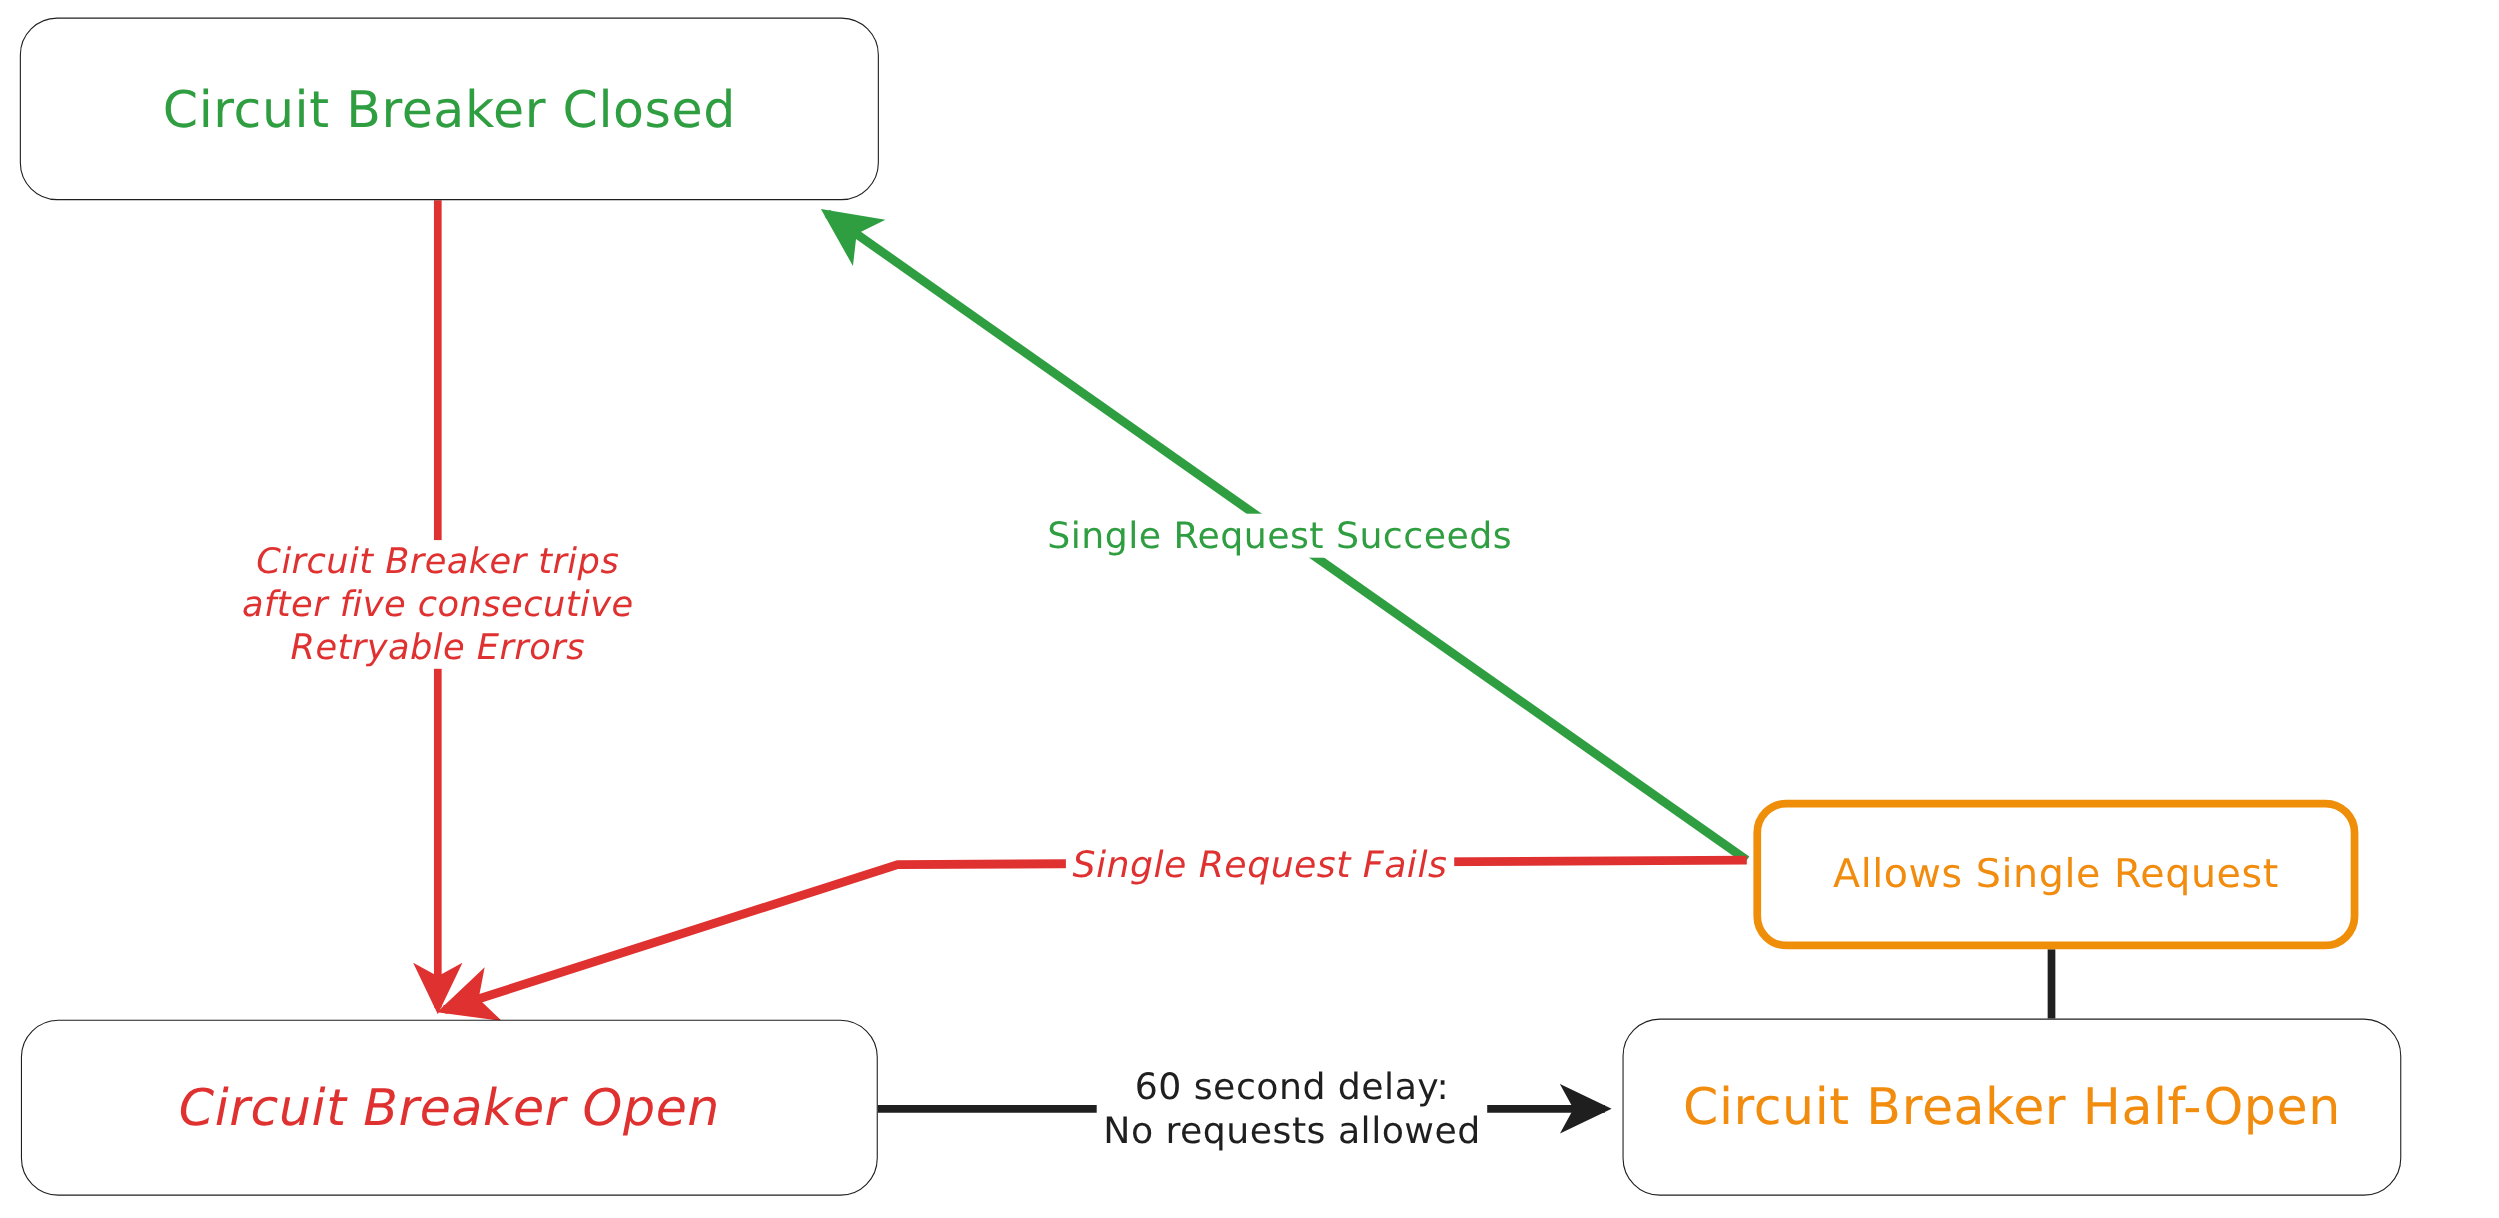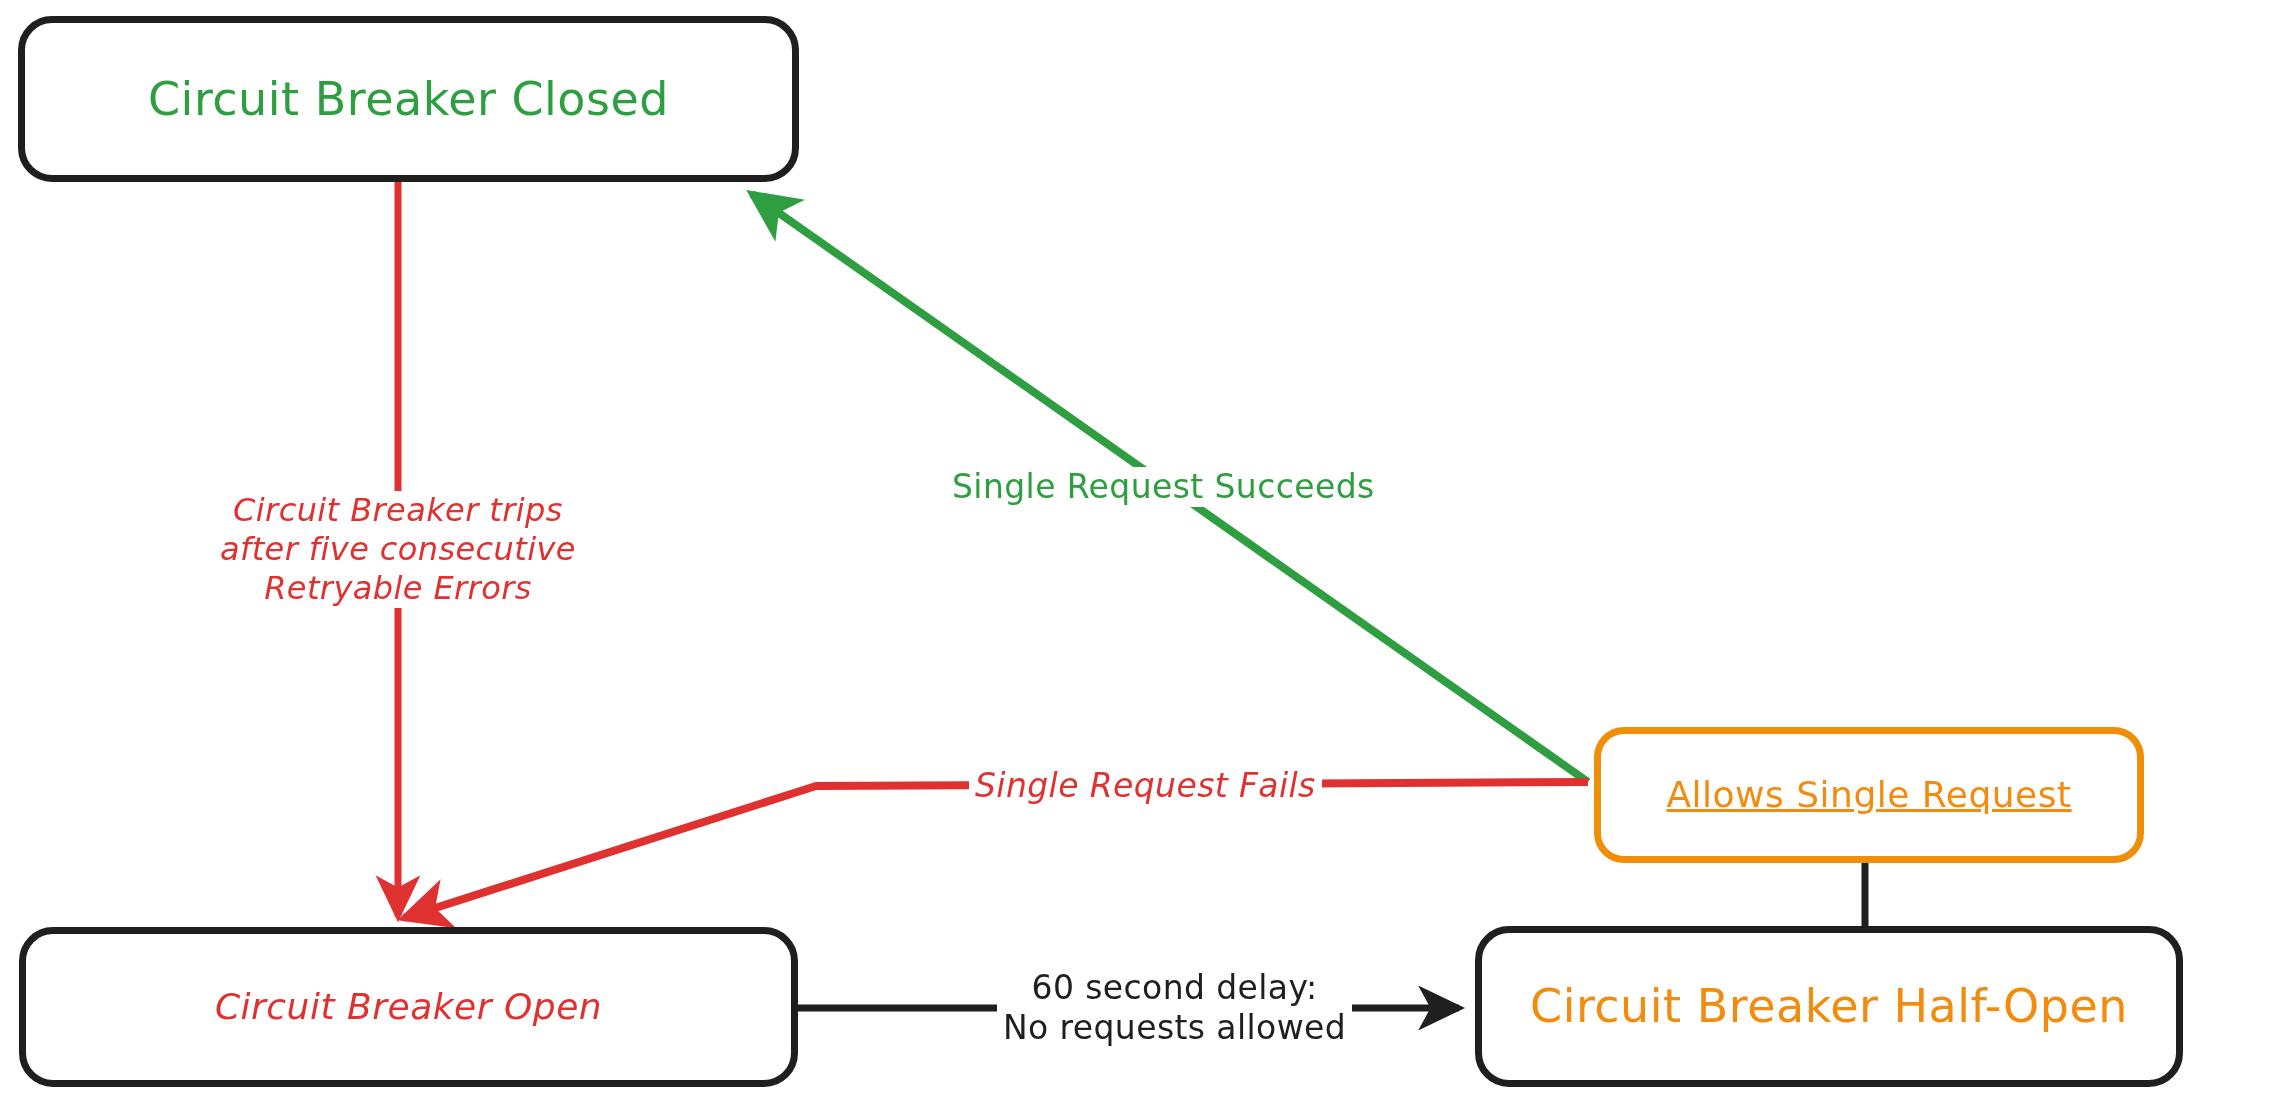--- a/index.html
+++ b/index.html
@@ -28,21 +28,21 @@
   .node {
     position: absolute;
     box-sizing: border-box;
     background: #ffffff;
     display: flex;
     align-items: center;
     justify-content: center;
     text-align: center;
   }
   .node-black {
-    border: 7px solid #f9a8d4;
+    border: 1px solid #f9a8d4;
     border-radius: 34px;
   }
   .node-orange-border {
     border: 7px solid #ef8e08;
     border-radius: 30px;
   }
   .node-label {
     line-height: 1.05;
     white-space: nowrap;
     letter-spacing: 0.5px;
@@ -89,25 +89,25 @@
     <path d="M 798 1008 L 1459 1008" fill="none" stroke="#1f1f1f" stroke-width="7" stroke-linecap="butt" marker-end="url(#arrow-black)"></path>
 
     <path d="M 1865 926 L 1865 863" fill="none" stroke="#1f1f1f" stroke-width="7" stroke-linecap="butt"></path>
   </svg>
 
   <div class="node node-black" id="node-closed" style="left: 18px; top: 16px; width: 781px; height: 166px; border-color: rgb(31, 31, 31);">
     <span class="node-label lbl-green" style="font-size: 46px; color: rgb(47, 158, 65);">Circuit Breaker Closed</span>
   </div>
 
   <div class="node node-black" id="node-open" style="left: 19px; top: 927px; width: 779px; height: 160px; border-color: rgb(31, 31, 31);">
-    <span class="node-label lbl-red" style="font-size: 36px; color: rgb(224, 49, 49);">Circuit Breaker Open</span>
+    <span class="node-label lbl-red" style="font-size: 46px; color: rgb(224, 49, 49);">Circuit Breaker Open</span>
   </div>
 
   <div class="node node-orange-border" id="node-allows" style="left: 1594px; top: 727px; width: 550px; height: 136px; border-color: rgb(239, 142, 8);">
-    <span class="node-label lbl-orange" style="font-size: 36px; color: rgb(242, 140, 15); text-decoration: underline;">Allows Single Request</span>
+    <span class="node-label lbl-orange" style="font-size: 36px; color: rgb(242, 140, 15);">Allows Single Request</span>
   </div>
 
   <div class="node node-black" id="node-half-open" style="left: 1475px; top: 926px; width: 708px; height: 161px; border-color: rgb(31, 31, 31);">
     <span class="node-label lbl-orange" style="font-size: 46px; color: rgb(242, 140, 15);">Circuit Breaker Half-Open</span>
   </div>
 
   <div class="edge-label lbl-red" id="label-closed-to-open" style="color: rgb(224, 49, 49); font-size: 32px; left: 214px; top: 491px;">Circuit Breaker trips
 after five consecutive
 Retryable Errors</div>
 

